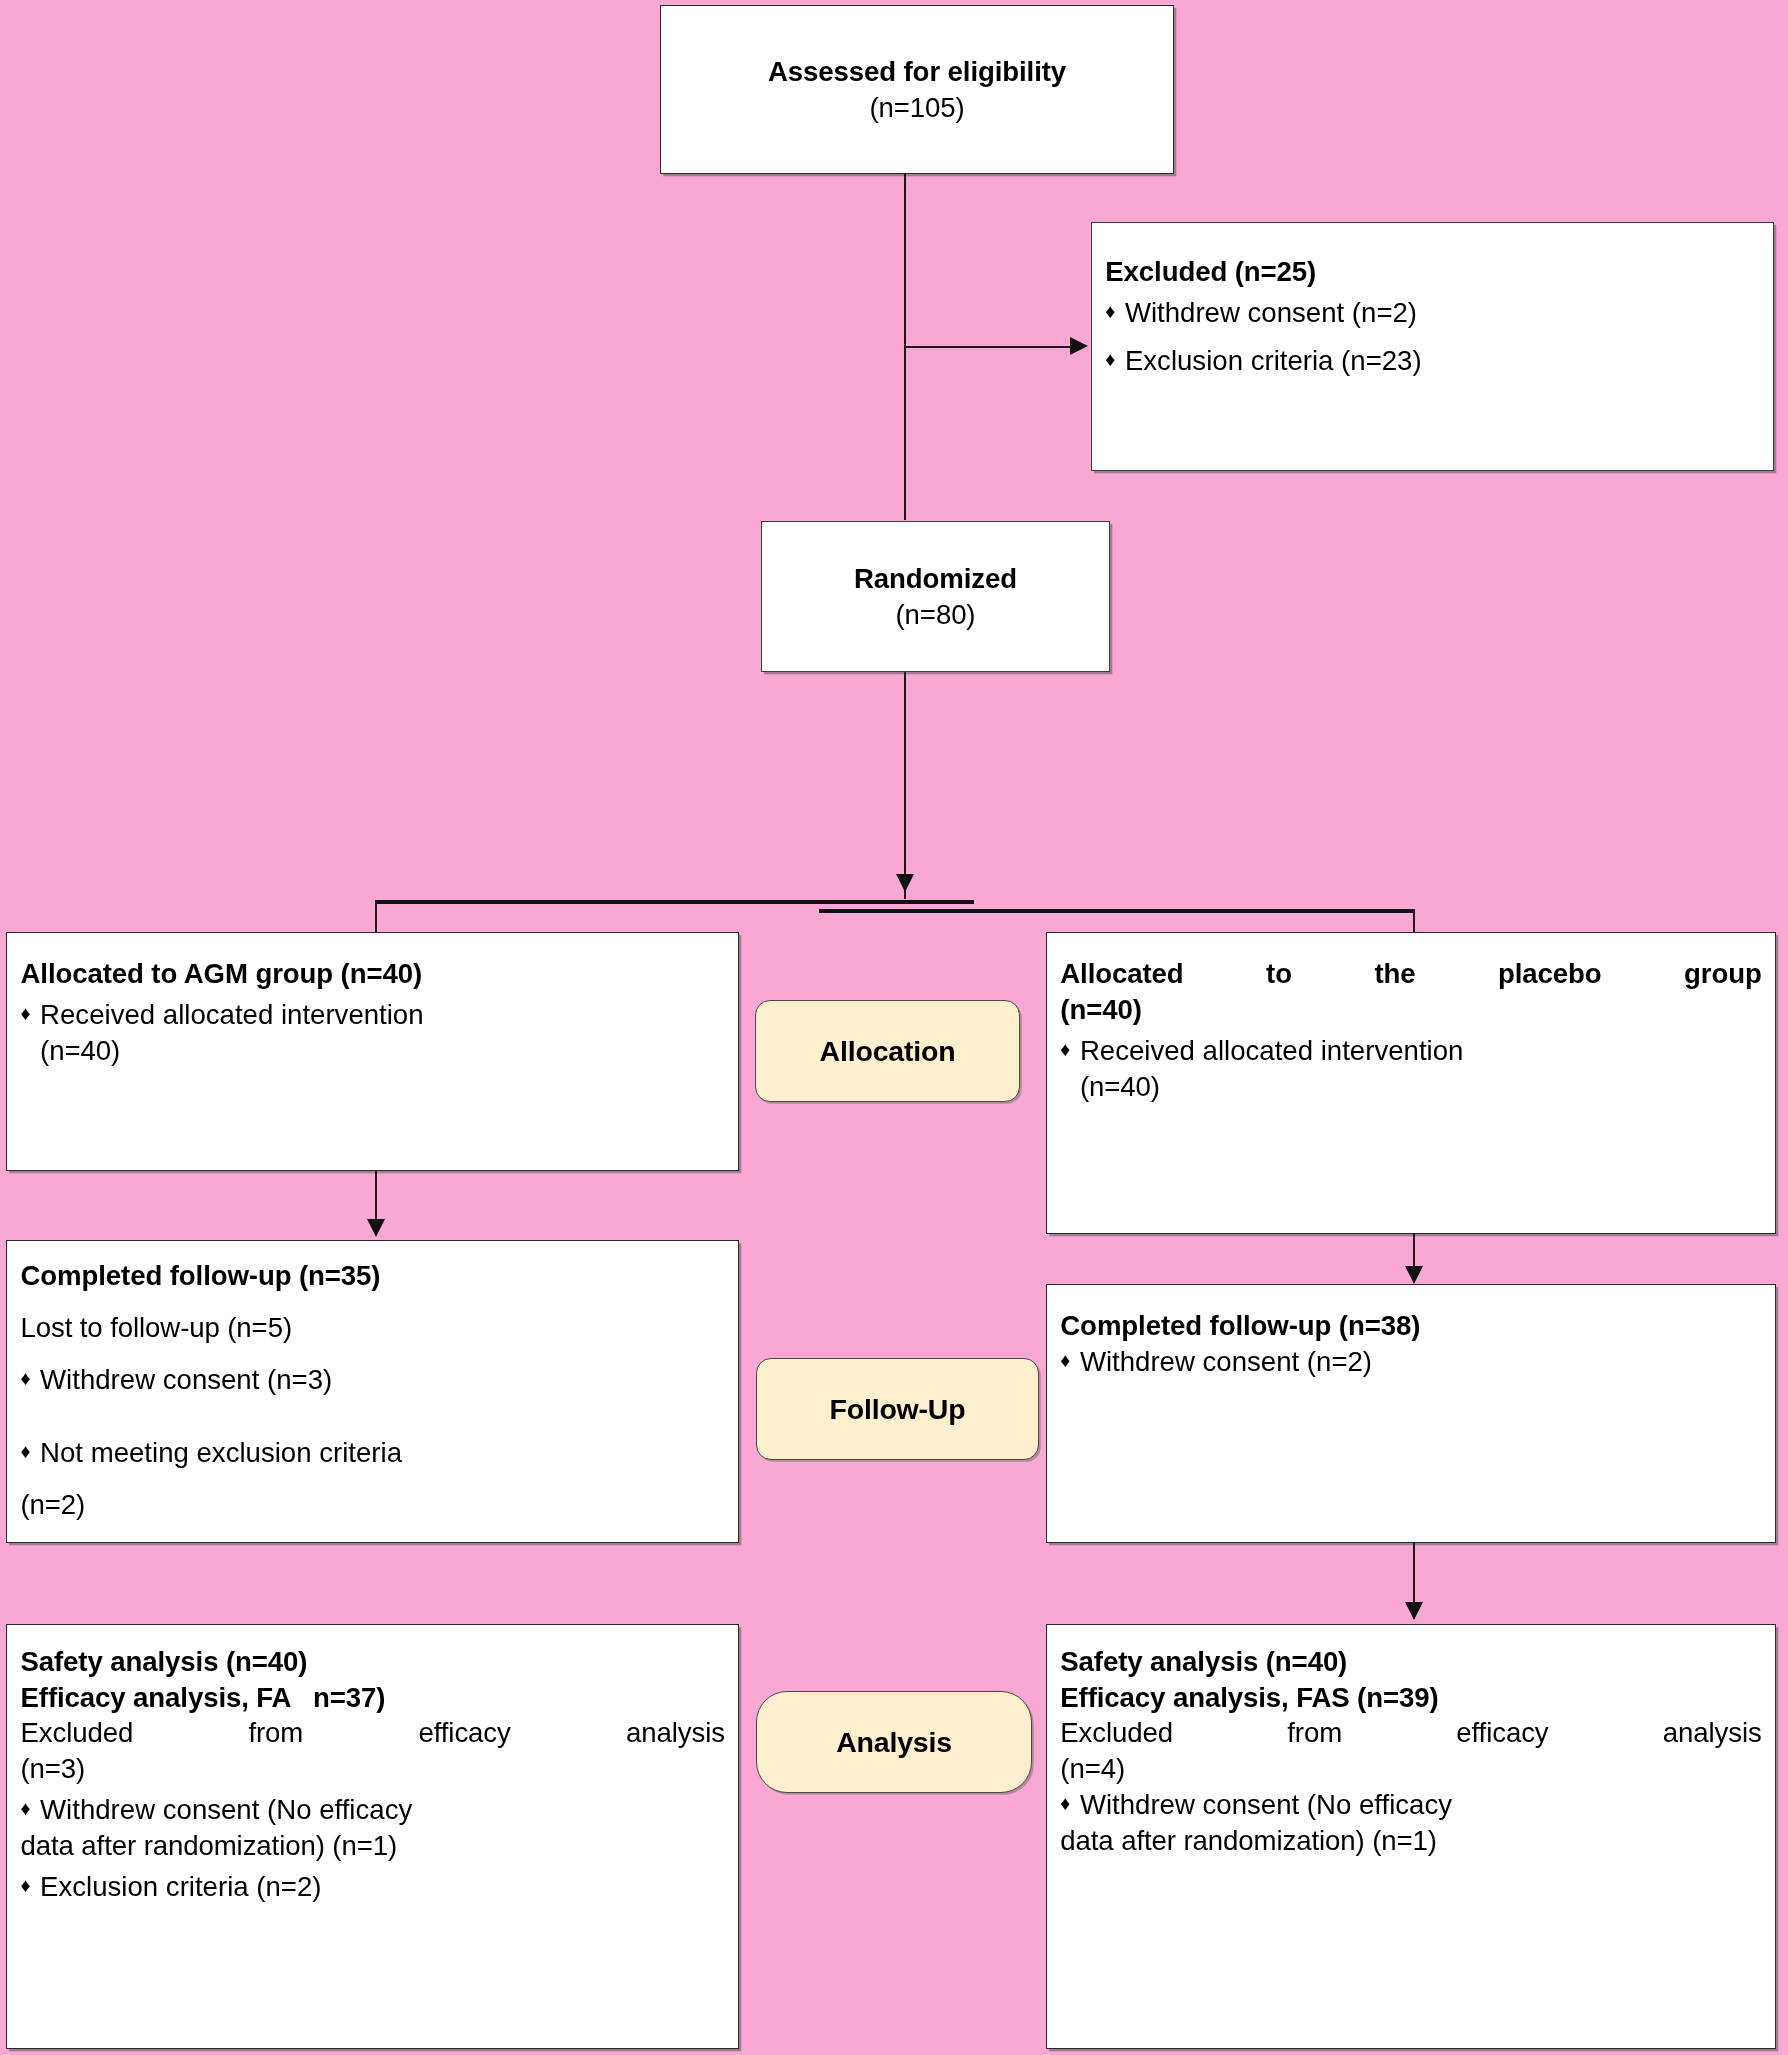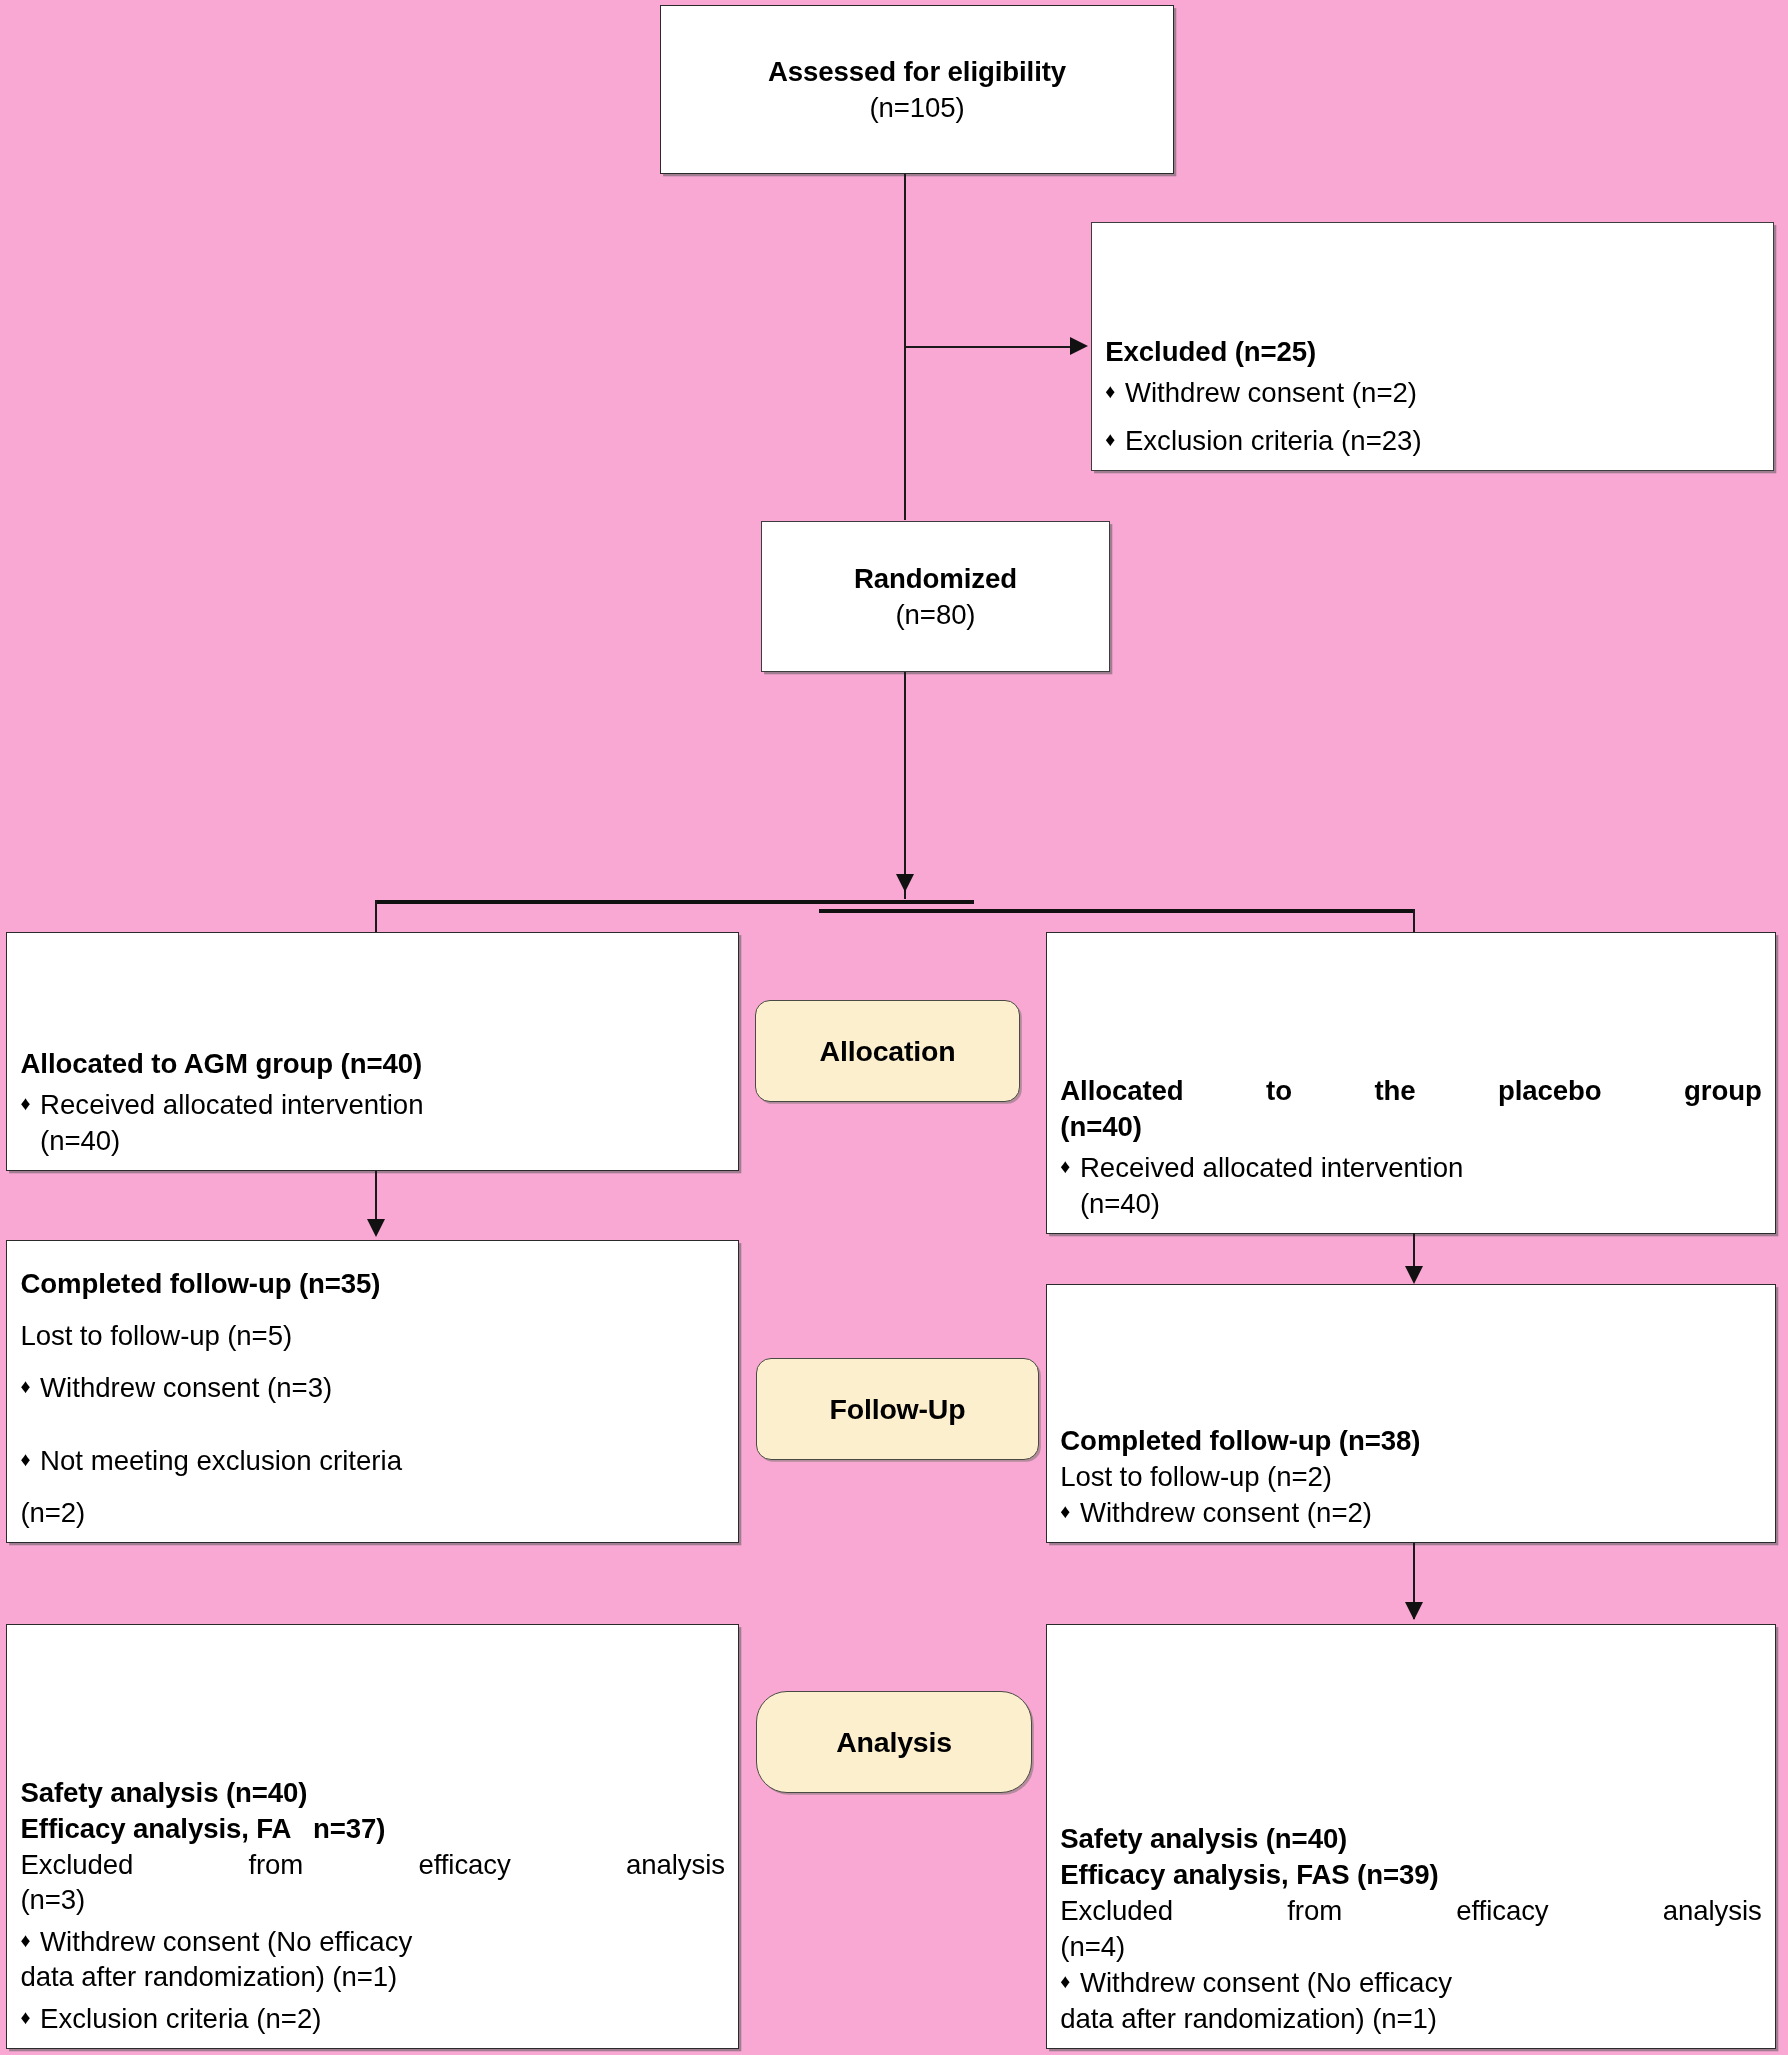--- a/index.html
+++ b/index.html
@@ -27,21 +27,21 @@
   .box.heavy{ border-color:#2a2a2a; }
   .box-inner{
     position:absolute;
     left:0; right:0; top:0; bottom:0;
     padding:11.6px 13.3px;
     box-sizing:border-box;
     display:flex;
     flex-direction:column;
     justify-content:center;
   }
-  .box-inner.top{ justify-content:flex-end; }
+  .box-inner.top{ justify-content:flex-start; }
 
   .ln{
     font-size:27.6px;
     line-height:1.30;
     letter-spacing:-0.1px;
     white-space:pre-wrap;
   }
   .ln.b{ font-weight:bold; }
   .ln.c{ text-align:center; }
   .ln.just{
@@ -211,21 +211,20 @@
         <span class="dia">♦</span>
         <span class="btxt just">Not meeting exclusion criteria</span>
       </div>
       <div class="ln">(n=2)</div>
     </div>
   </div>
 
   <div class="box heavy" style="left:1046px; top:1284px; width:730px; height:259px;">
     <div class="box-inner top" style="padding-top:23px;">
       <div class="ln b">Completed follow-up (n=38)</div>
-      <div class="ln">Lost to follow-up (n=2)</div>
       <div class="bullet-row">
         <span class="dia">♦</span>
         <span class="btxt">Withdrew consent (n=2)</span>
       </div>
     </div>
   </div>
 
   <div class="vline" style="left:1413px; top:1543px; height:76px;"></div>
   <div class="arrow-down" style="left:1405px; top:1602px;"></div>
 

